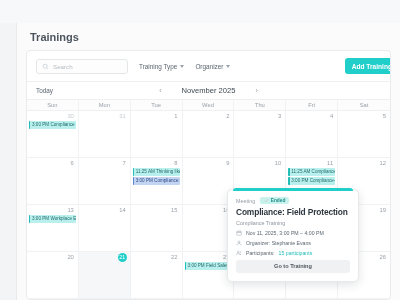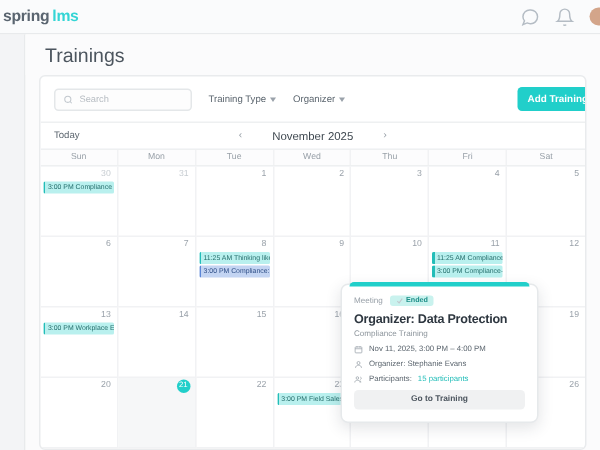--- a/index.html
+++ b/index.html
@@ -55,21 +55,21 @@
   .page {
     position: absolute; left: 17px; top: 23px;
     width: 383px; height: 277px;
     background: #fbfbfc;
   }
   .page-head {
     height: 27px; display: flex; align-items: center;
     padding-left: 13px;
     background: #fbfbfc;
   }
-  .page-title { font-size: 13px; font-weight: 400; color: #4c555e; }
+  .page-title { font-size: 11px; font-weight: 700; color: #4c555e; }
 
   .panel {
     margin: 0 9px 0 9px;
     background: #ffffff;
     border: 1px solid #e9ebed;
     border-radius: 4px;
     height: 250px;
     overflow: hidden;
     position: relative;
   }
@@ -226,40 +226,20 @@
     height: 13px; background: #f0f1f2; border-radius: 3px;
     display: flex; align-items: center; justify-content: center;
     font-size: 5.6px; font-weight: 600; color: #4c555e;
   }
 </style>
 </head>
 <body>
 
 <div id="app">
 
-  <div class="topbar">
-    <div class="logo">
-      <span class="logo-main">spring</span>
-      <span class="logo-sub">lms</span>
-    </div>
-    <div class="topbar-right">
-      <span>
-        <svg class="ticon" viewBox="0 0 24 24" fill="none" stroke="currentColor" stroke-width="1.8">
-          <path d="M21 11.5a8.4 8.4 0 01-9 8.4 9 9 0 01-3.9-.9L3 21l1.9-4.5A8.4 8.4 0 013 11.5a8.4 8.4 0 019-8.4 8.4 8.4 0 019 8.4z"></path>
-        </svg>
-      </span>
-      <span>
-        <svg class="ticon" viewBox="0 0 24 24" fill="none" stroke="currentColor" stroke-width="1.8">
-          <path d="M18 8a6 6 0 10-12 0c0 7-3 9-3 9h18s-3-2-3-9"></path>
-          <path d="M13.7 21a2 2 0 01-3.4 0"></path>
-        </svg>
-      </span>
-      <span class="avatar"></span>
-    </div>
-  </div>
 
   <div class="rail"></div>
 
   <div class="page">
     <div class="page-head">
       <div class="page-title">Trainings</div>
     </div>
 
     <div class="panel">
 
@@ -406,21 +386,21 @@
       <div class="popup">
         <div class="pop-row1">
           <span class="pop-type">Meeting</span>
           <span class="pop-badge">
             <svg class="mini-icon" style="width:5px;height:5px;" viewBox="0 0 24 24" fill="none" stroke="currentColor" stroke-width="3.5">
               <path d="M4 13l6 6L20 5"></path>
             </svg>
             <span>Ended</span>
           </span>
         </div>
-        <div class="pop-title">Organizer: Data Protection</div>
+        <div class="pop-title">Compliance: Field Protection</div>
         <div class="pop-sub">Compliance Training</div>
 
         <div class="pop-line">
           <svg class="mini-icon" viewBox="0 0 24 24" fill="none" stroke="currentColor" stroke-width="2">
             <rect x="3" y="5" width="18" height="16" rx="2"></rect>
               <path d="M3 10h18M8 3v4M16 3v4"></path>
           </svg>
           <span>Nov 11, 2025, 3:00 PM – 4:00 PM</span>
         </div>
 

